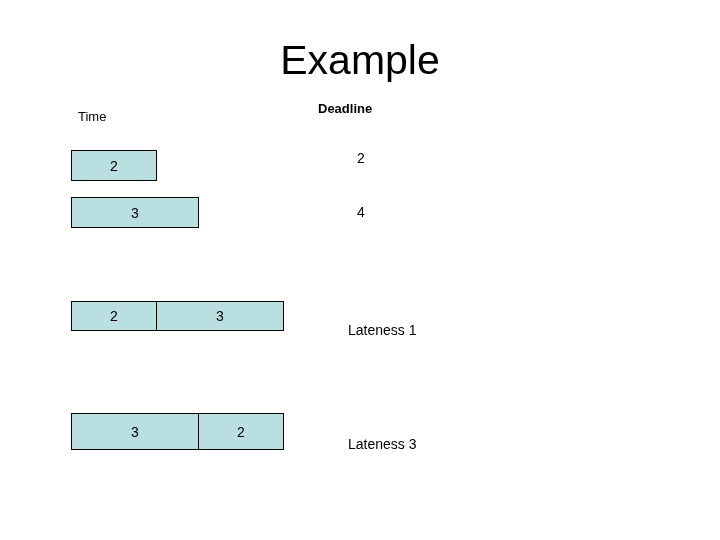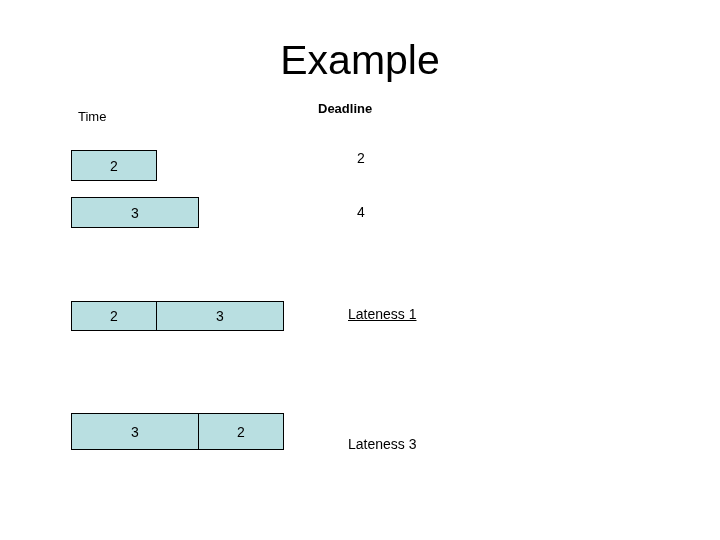--- a/index.html
+++ b/index.html
@@ -74,21 +74,21 @@
     white-space: nowrap;
   }
   
   #row-1 { left: 71px; top: 150px; height: 31px; }
   #row-2 { left: 71px; top: 197px; height: 31px; }
   #row-3 { left: 71px; top: 301px; height: 30px; }
   #row-4 { left: 71px; top: 413px; height: 37px; }
 
   #deadline-1 { left: 357px; top: 150px; }
   #deadline-2 { left: 357px; top: 204px; }
-  #lateness-3 { left: 348px; top: 306px; text-decoration: underline; }
+  #lateness-3 { left: 348px; top: 322px; }
   #lateness-4 { left: 348px; top: 420px; margin-top: 16px; }
 </style>
 </head>
 <body>
 
 <div id="slide">
 
   <div id="slide-title">Example</div>
 
   <div class="col-header" id="header-time">Time</div>

